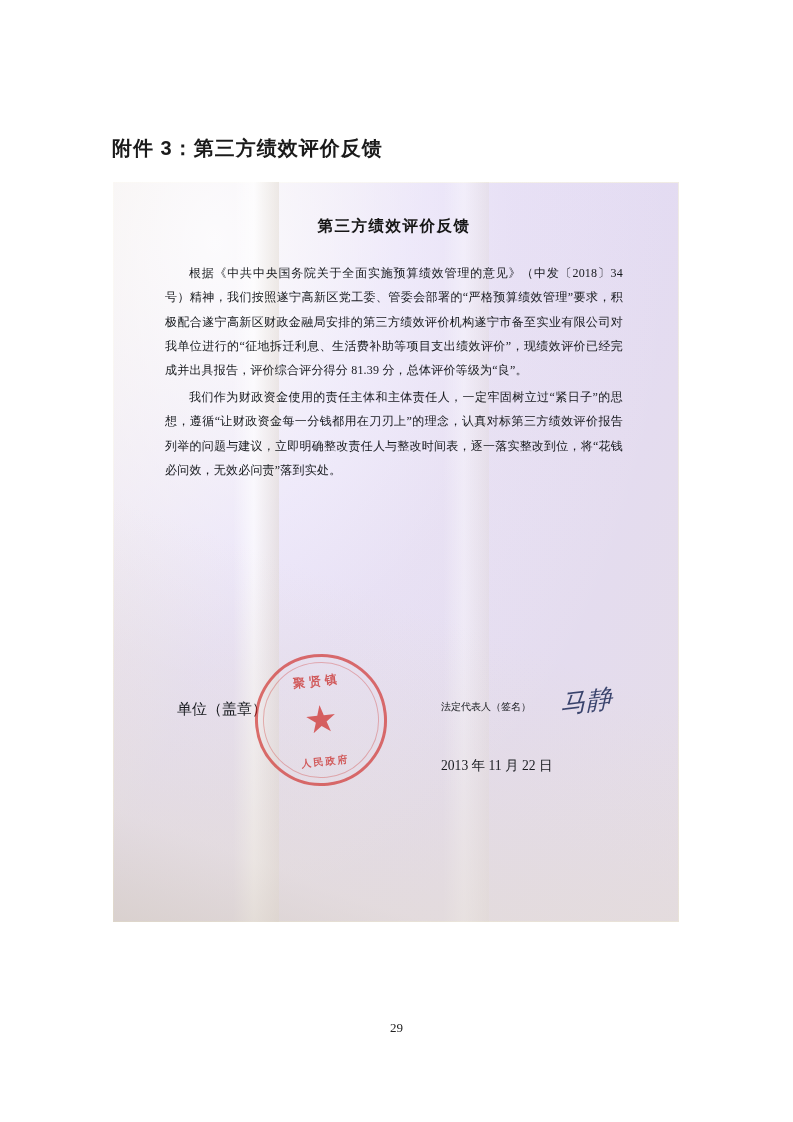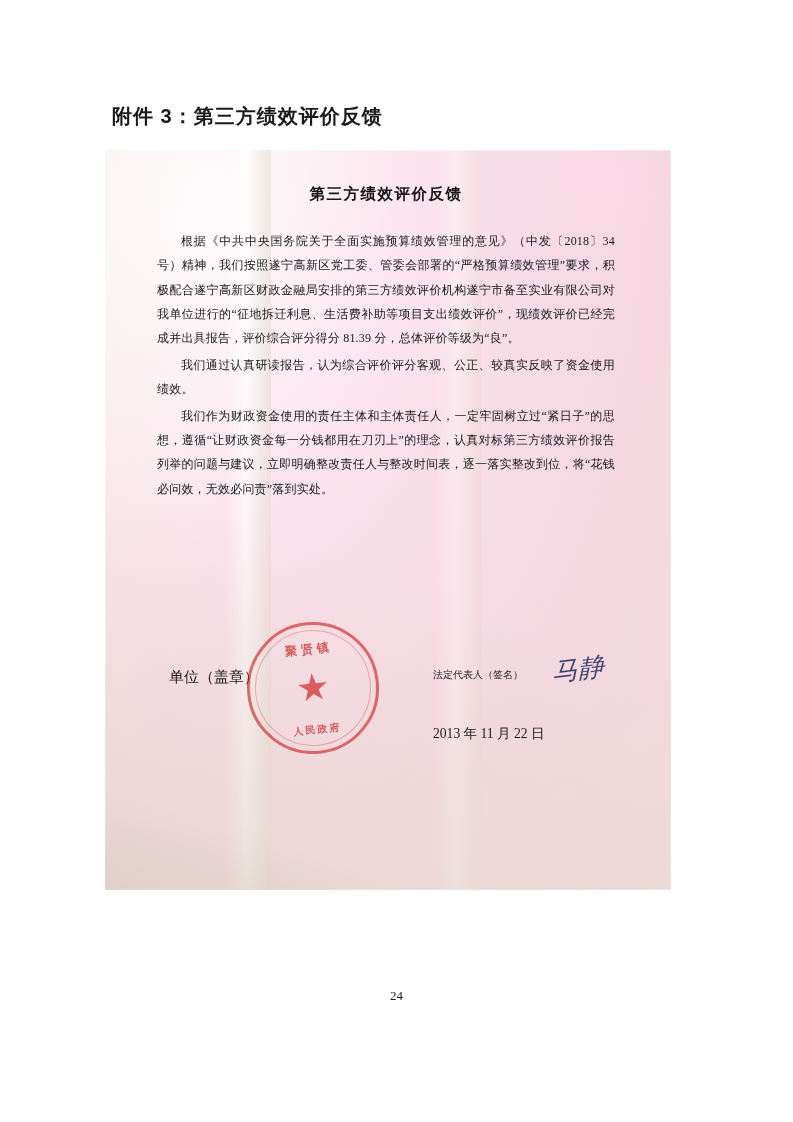--- a/index.html
+++ b/index.html
@@ -12,39 +12,40 @@
     background: #ffffff;
     font-family: "Liberation Serif", serif;
     color: #111111;
     position: relative;
     overflow: hidden;
   }
   .page {
     position: relative;
     width: 793px;
     height: 988px;
+    margin-top: 32px;
   }
   .attachment-title {
     position: absolute;
     left: 112px;
     top: 103px;
     font-family: "Liberation Sans", sans-serif;
     font-size: 20px;
     font-weight: bold;
     letter-spacing: 1px;
     color: #1a1a1a;
   }
   
   .scan {
     position: absolute;
-    left: 105px;
+    left: 113px;
     top: 150px;
     width: 566px;
     height: 740px;
-    background: #f9a8d4;
+    background: #c4b5fd;
     box-shadow: 0 0 0 1px #e6e0d8 inset;
     overflow: hidden;
   }
   
   .scan .shade-a {
     position: absolute;
     inset: 0;
     background:
       radial-gradient(ellipse at 18% 8%, rgba(255,255,255,0.85) 0%, rgba(250,246,240,0.2) 45%, rgba(236,230,220,0.0) 70%),
       linear-gradient(115deg, rgba(245,240,232,0.9) 0%, rgba(252,250,246,0.55) 35%, rgba(240,234,224,0.75) 100%);
@@ -199,35 +200,34 @@
   <div class="scan">
     <div class="shade-a"></div>
     <div class="crease c1"></div>
     <div class="crease c2"></div>
     <div class="shade-b"></div>
 
     <div class="doc-body">
       <div class="doc-title">第三方绩效评价反馈</div>
 
       <p class="para">根据《中共中央国务院关于全面实施预算绩效管理的意见》（中发〔2018〕34 号）精神，我们按照遂宁高新区党工委、管委会部署的“严格预算绩效管理”要求，积极配合遂宁高新区财政金融局安排的第三方绩效评价机构遂宁市备至实业有限公司对我单位进行的“征地拆迁利息、生活费补助等项目支出绩效评价”，现绩效评价已经完成并出具报告，评价综合评分得分 81.39 分，总体评价等级为“良”。</p>
-      <p class="para">我们通过认真研读报告，认为综合评价评分客观、公正、较真实反映了资金使用绩效。</p>
       <p class="para">我们作为财政资金使用的责任主体和主体责任人，一定牢固树立过“紧日子”的思想，遵循“让财政资金每一分钱都用在刀刃上”的理念，认真对标第三方绩效评价报告列举的问题与建议，立即明确整改责任人与整改时间表，逐一落实整改到位，将“花钱必问效，无效必问责”落到实处。</p>
     </div>
 
     <div class="sign-row">
       <div class="sign-unit">单位（盖章）</div>
 
       <div class="seal">
         <div class="seal-text-top">聚贤镇</div>
         <div class="seal-star"></div>
         <div class="seal-text-bottom">人民政府</div>
       </div>
 
       <div class="sign-rep">法定代表人（签名）</div>
 
       <div class="signature">马静</div>
 
       <div class="sign-date">2013 年 11 月 22 日</div>
     </div>
   </div>
 
-  <div class="page-number">24</div>
+  <div class="page-number">29</div>
 </div>
 
 </body></html>

